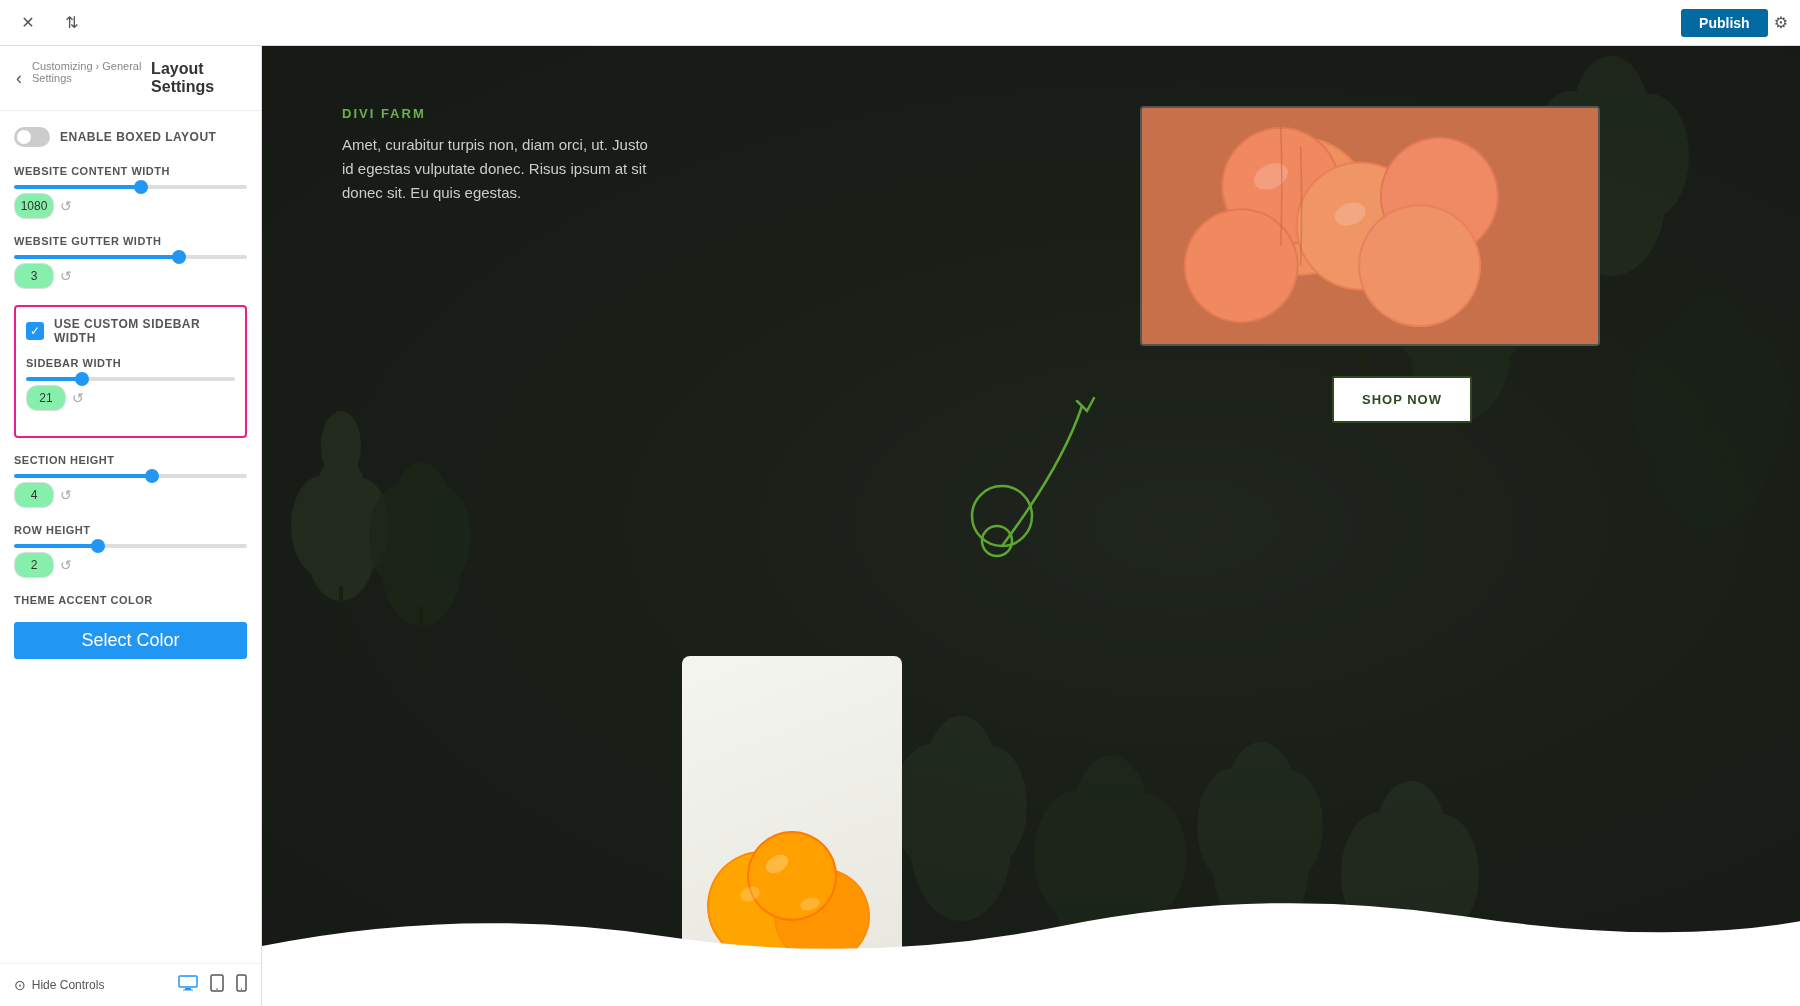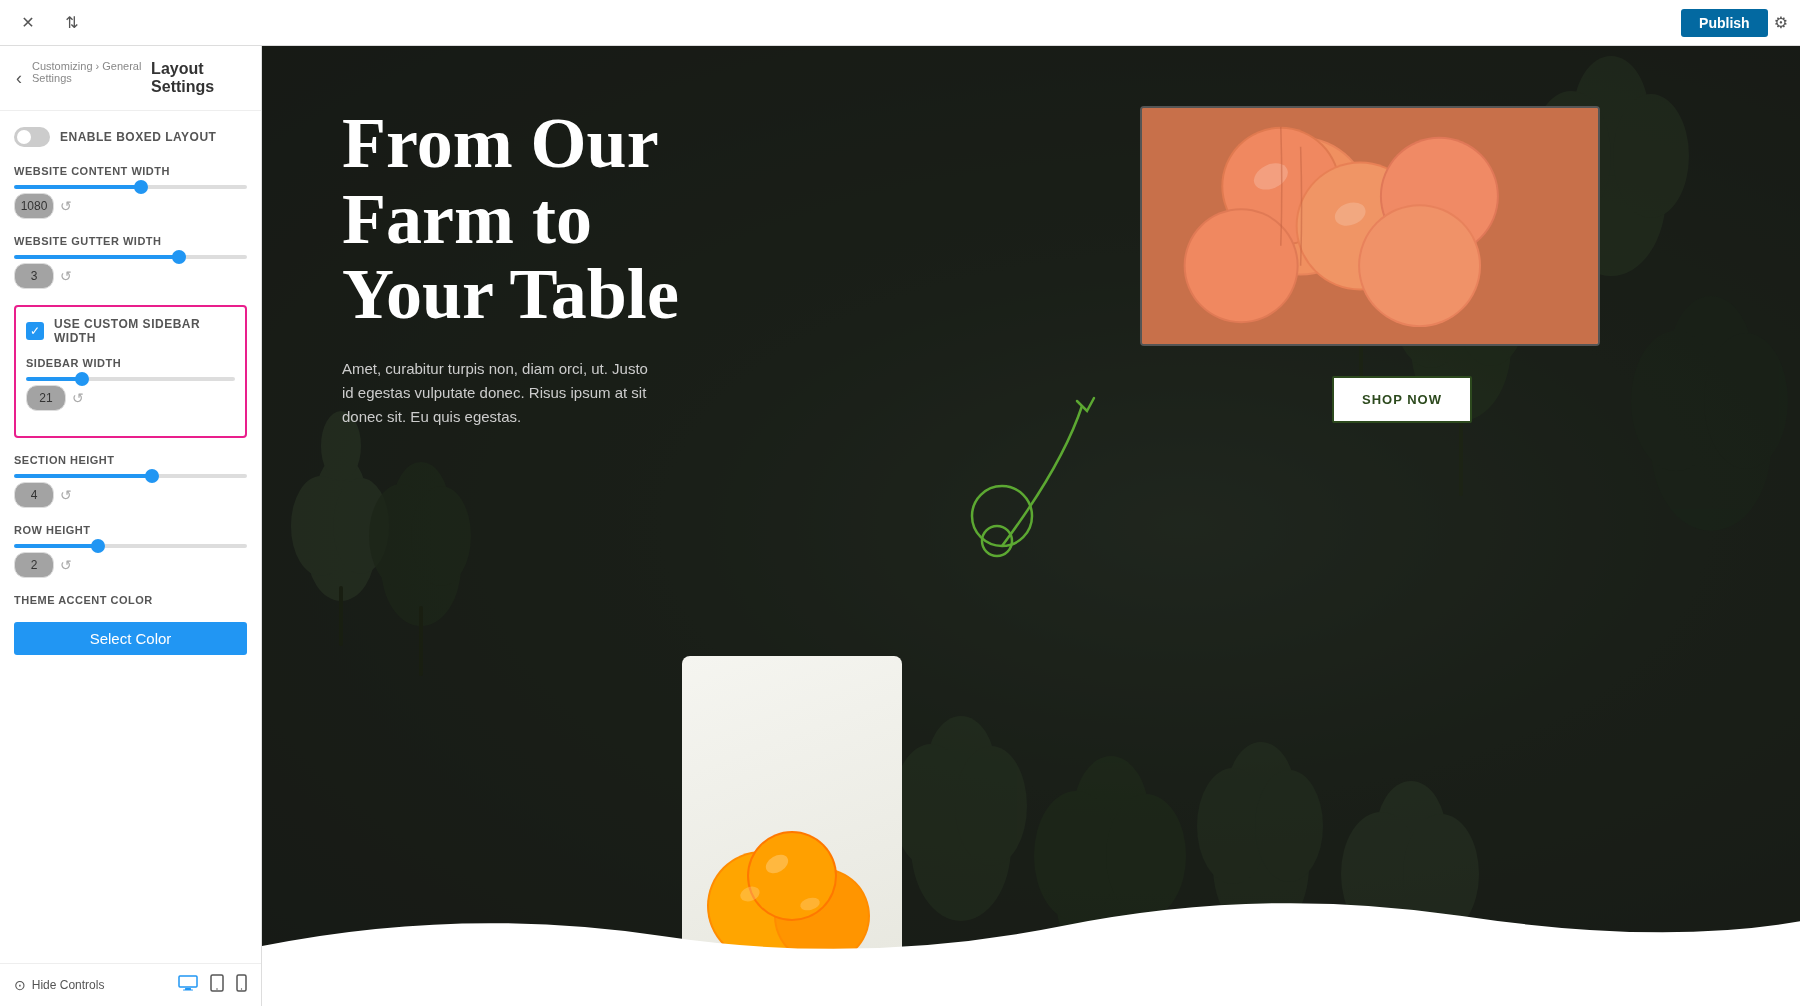--- a/index.html
+++ b/index.html
@@ -82,21 +82,21 @@
       height: 4px; border-radius: 2px; background: #ddd; outline: none;
     }
     .slider-input::-webkit-slider-thumb {
       -webkit-appearance: none; appearance: none;
       width: 14px; height: 14px; border-radius: 50%;
       background: #2196F3; cursor: pointer;
     }
     .slider-value-row { display: flex; align-items: center; gap: 6px; }
     .slider-value {
       width: 40px; height: 26px; border: 1px solid #ddd; border-radius: 11px;
-      font-size: 12px; text-align: center; color: #333; background: #a3a3a3;
+      font-size: 12px; text-align: center; color: #333; background: #86efac;
       display: flex; align-items: center; justify-content: center;
     }
     .reset-btn {
       background: none; border: none; cursor: pointer; color: #aaa;
       font-size: 14px; display: flex; align-items: center;
     }
 
     
     .custom-sidebar-section {
       border: 2px solid #e91e8c; border-radius: 4px;
@@ -109,21 +109,21 @@
     .checkbox-toggle {
       width: 18px; height: 18px; background: #2196F3;
       border-radius: 3px; display: flex; align-items: center; justify-content: center;
       color: #fff; font-size: 12px; flex-shrink: 0; cursor: pointer;
     }
 
     
     .accent-color-section { margin-top: 16px; }
     .select-color-btn {
       width: 100%; background: #2196F3; color: #fff; border: none;
-      border-radius: 3px; padding: 8px 0; font-size: 15px; font-weight: 500;
+      border-radius: 3px; padding: 8px 0; font-size: 18px; font-weight: 500;
       cursor: pointer; margin-top: 8px;
     }
 
     
     .sidebar-bottom {
       border-top: 1px solid #eee; padding: 10px 14px;
       display: flex; align-items: center; gap: 8px;
     }
     .hide-controls-btn {
       background: none; border: none; cursor: pointer;
@@ -420,25 +420,21 @@
         </g>
 
         <rect x="78" y="540" width="4" height="60" fill="#1a2010" rx="2"></rect>
         <rect x="158" y="560" width="4" height="70" fill="#1a2010" rx="2"></rect>
         <rect x="1098" y="260" width="4" height="80" fill="#1a2010" rx="2"></rect>
         <rect x="1198" y="360" width="4" height="90" fill="#1a2010" rx="2"></rect>
       </svg>
 
       <div class="hero-content">
         <div class="hero-left">
-          <div class="hero-title">
-            <span>From Our</span><br>
-            <span>Farm to</span><br>
-            <span>Your Table</span>
-          </div>
+          <div class="hero-brand">DIVI FARM</div>
           <div class="hero-desc">Amet, curabitur turpis non, diam orci, ut. Justo id egestas vulputate donec. Risus ipsum at sit donec sit. Eu quis egestas.</div>
         </div>
       </div>
 
       <div class="fruit-image">
         <svg width="200" height="180" viewBox="0 0 200 180">
           <circle cx="70" cy="130" r="55" fill="#FF8C00"></circle>
           <circle cx="70" cy="130" r="53" fill="#FFA500"></circle>
           <circle cx="130" cy="140" r="48" fill="#FF8C00"></circle>
           <circle cx="130" cy="140" r="46" fill="#FF9500"></circle>

